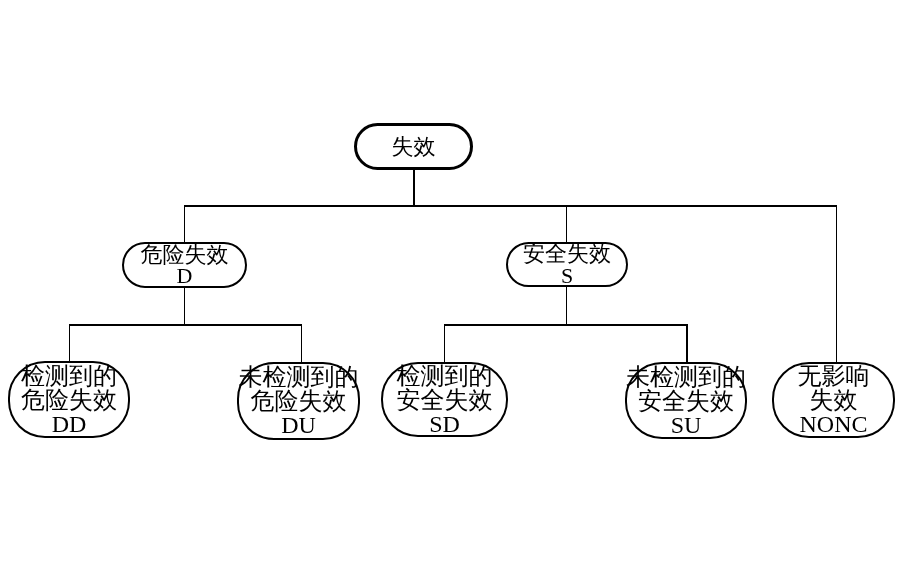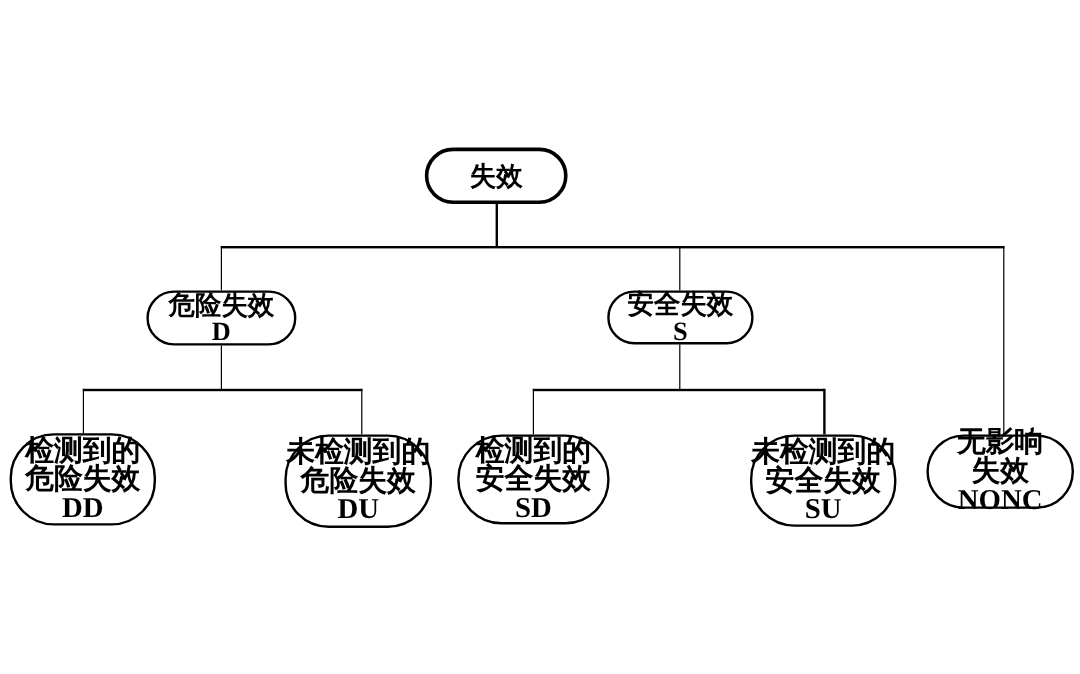--- a/index.html
+++ b/index.html
@@ -20,21 +20,20 @@
     box-sizing: border-box;
     background: #ffffff;
     border: 2.5px solid #000000;
     color: #000000;
     display: flex;
     flex-direction: column;
     align-items: center;
     justify-content: center;
     text-align: center;
     white-space: nowrap;
-    font-weight: bold;
   }
   .node-root {
     border-radius: 24px;
     border-width: 3px;
     font-size: 22px;
     line-height: 26px;
   }
   .node-l2 {
     border-radius: 23px;
     font-size: 22px;
@@ -53,21 +52,21 @@
   .vline { width: 1.5px; }
 
   
   #node-root { left: 354px; top: 123px; width: 119px; height: 47px; }
   #node-d    { left: 122px; top: 242px; width: 125px; height: 46px; }
   #node-s    { left: 506px; top: 242px; width: 122px; height: 45px; }
   #node-dd   { left: 8px;   top: 361px; width: 122px; height: 77px; }
   #node-du   { left: 237px; top: 362px; width: 123px; height: 78px; }
   #node-sd   { left: 381px; top: 362px; width: 127px; height: 75px; }
   #node-su   { left: 625px; top: 362px; width: 122px; height: 77px; }
-  #node-nonc { left: 772px; top: 362px; width: 123px; height: 62px; align-items: center; }
+  #node-nonc { left: 772px; top: 362px; width: 123px; height: 76px; align-items: center; }
 
   
   #v-root { left: 413px;   top: 170px; height: 36px; }
   #h1     { left: 184px;   top: 205px; width: 653px; }
   #v-d    { left: 183.5px; top: 205px; height: 37px; }
   #v-s    { left: 565.5px; top: 205px; height: 37px; }
   #v-nonc { left: 835.5px; top: 205px; height: 157px; }
   #v-d2   { left: 183.5px; top: 288px; height: 37px; }
   #h2     { left: 69px;    top: 324px; width: 233px; }
   #v-dd   { left: 68.5px;  top: 324px; height: 37px; }

